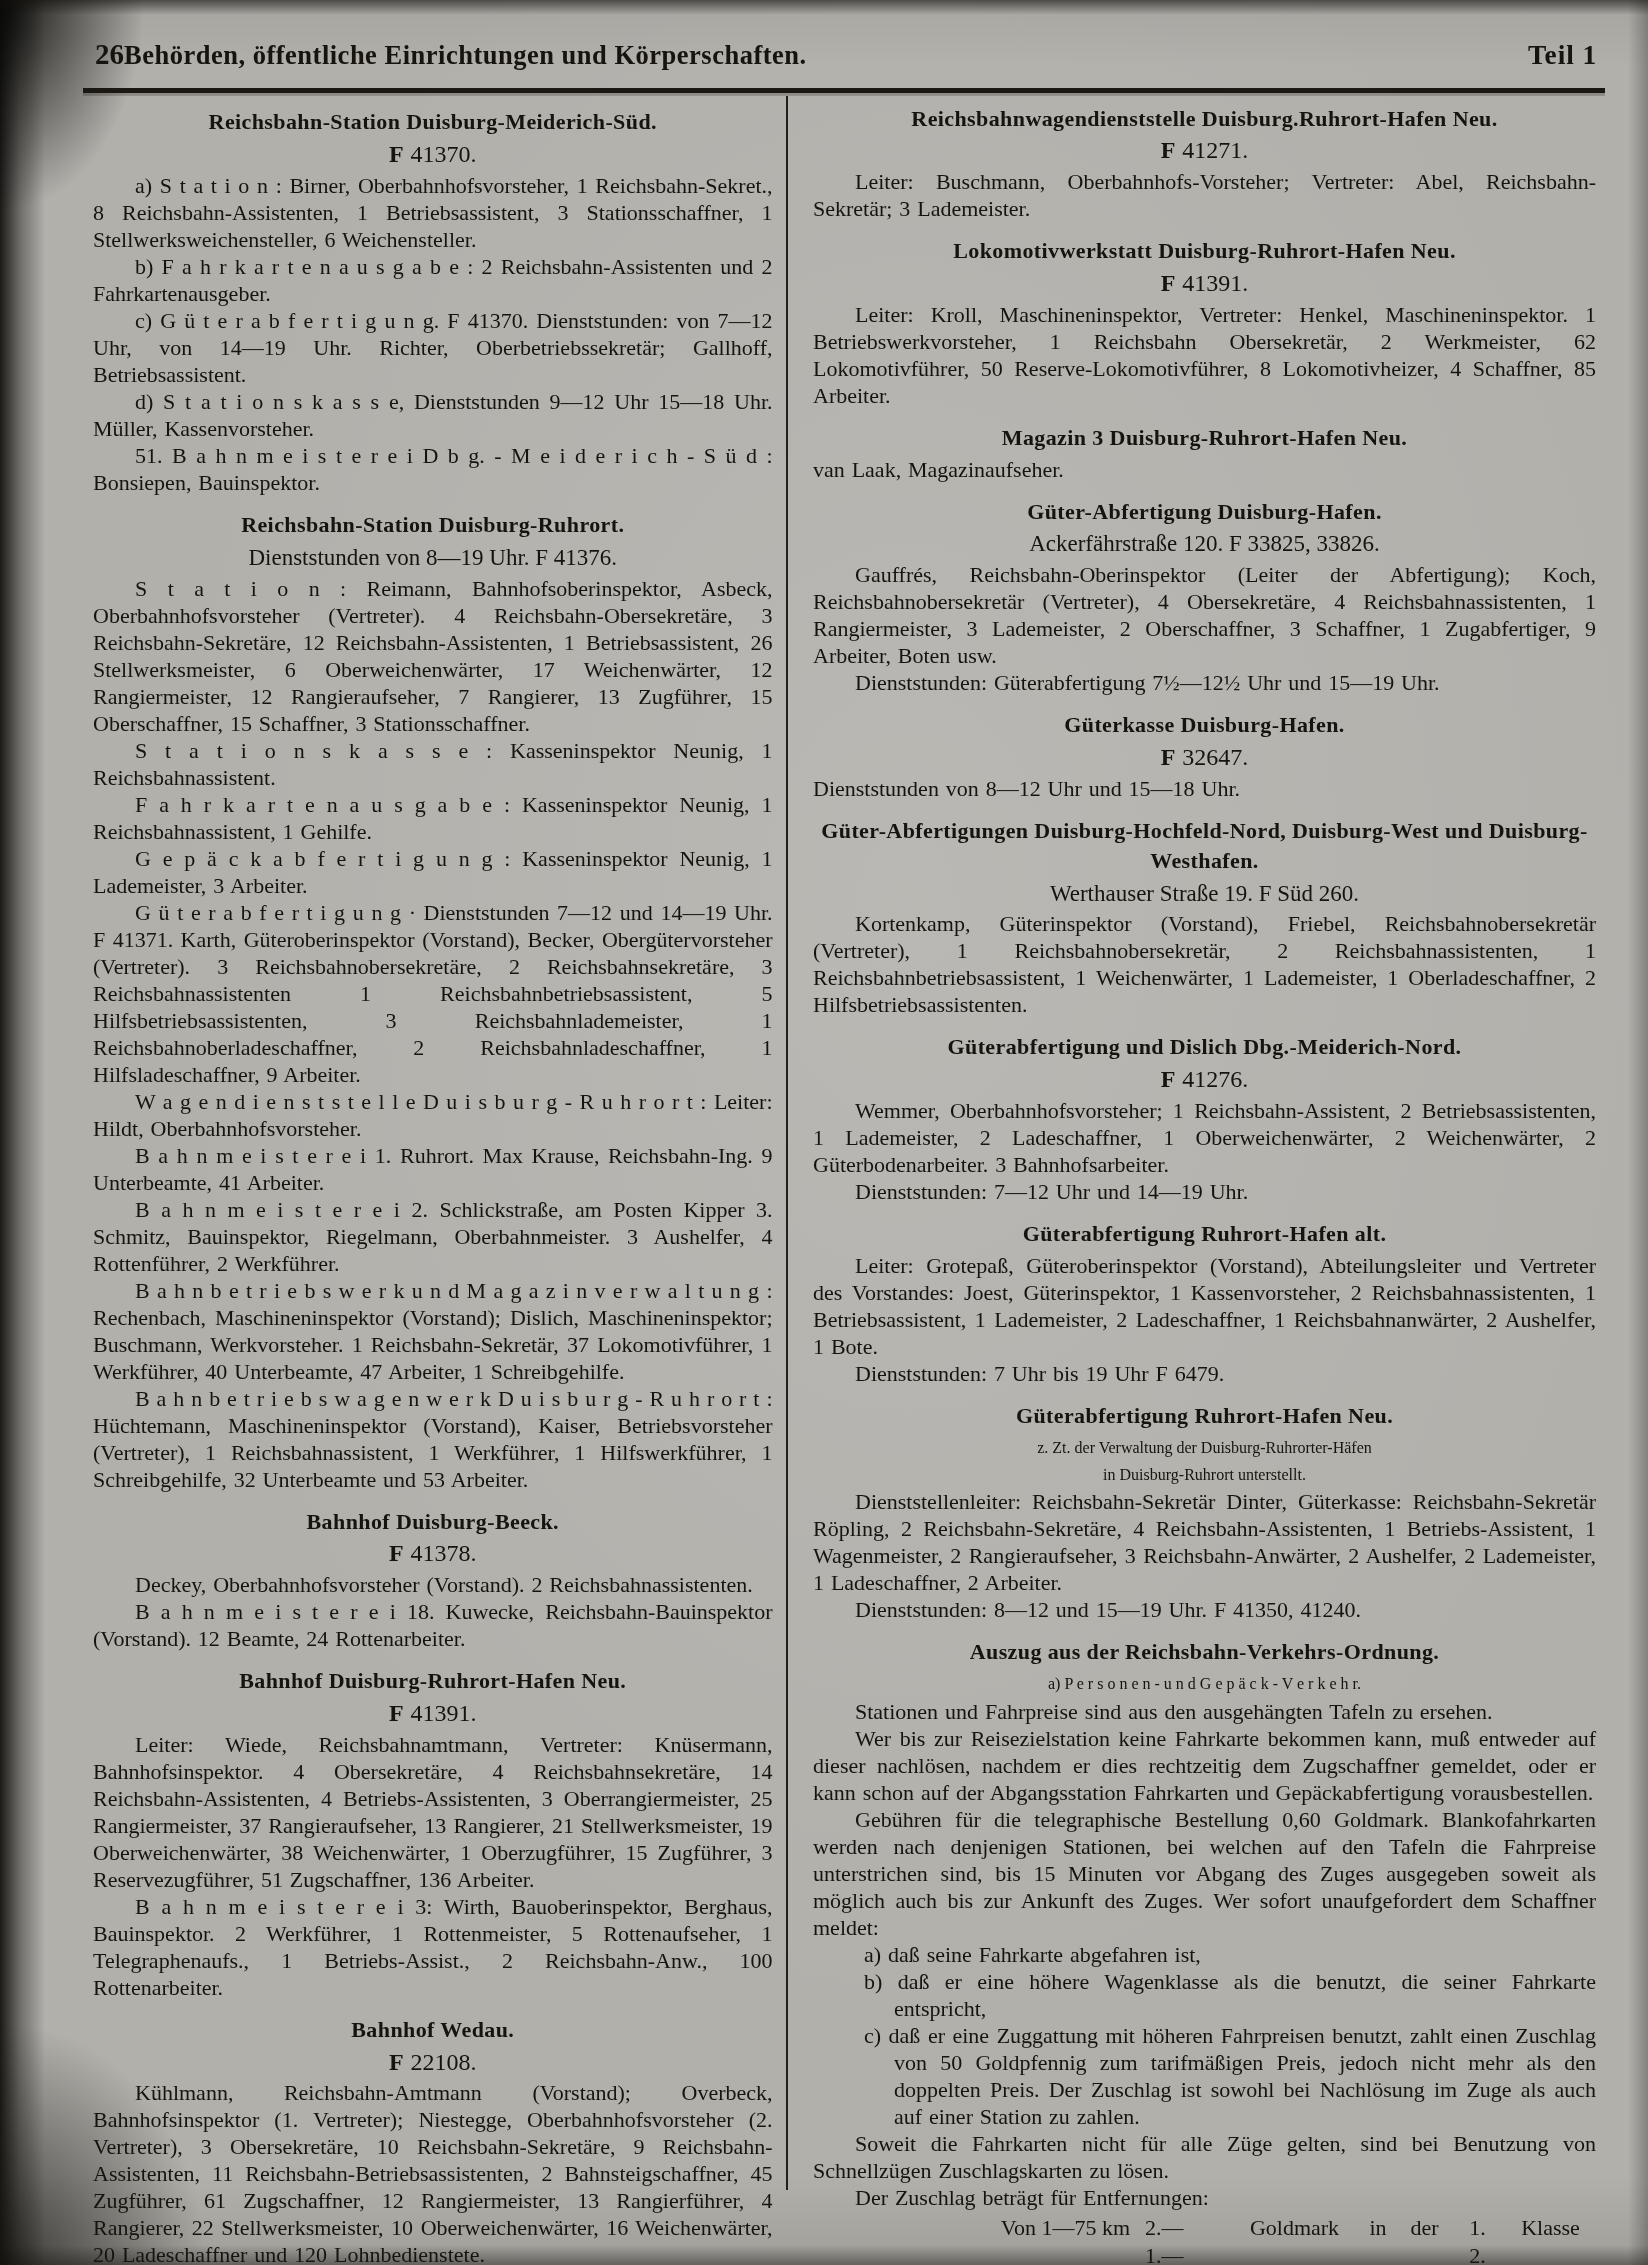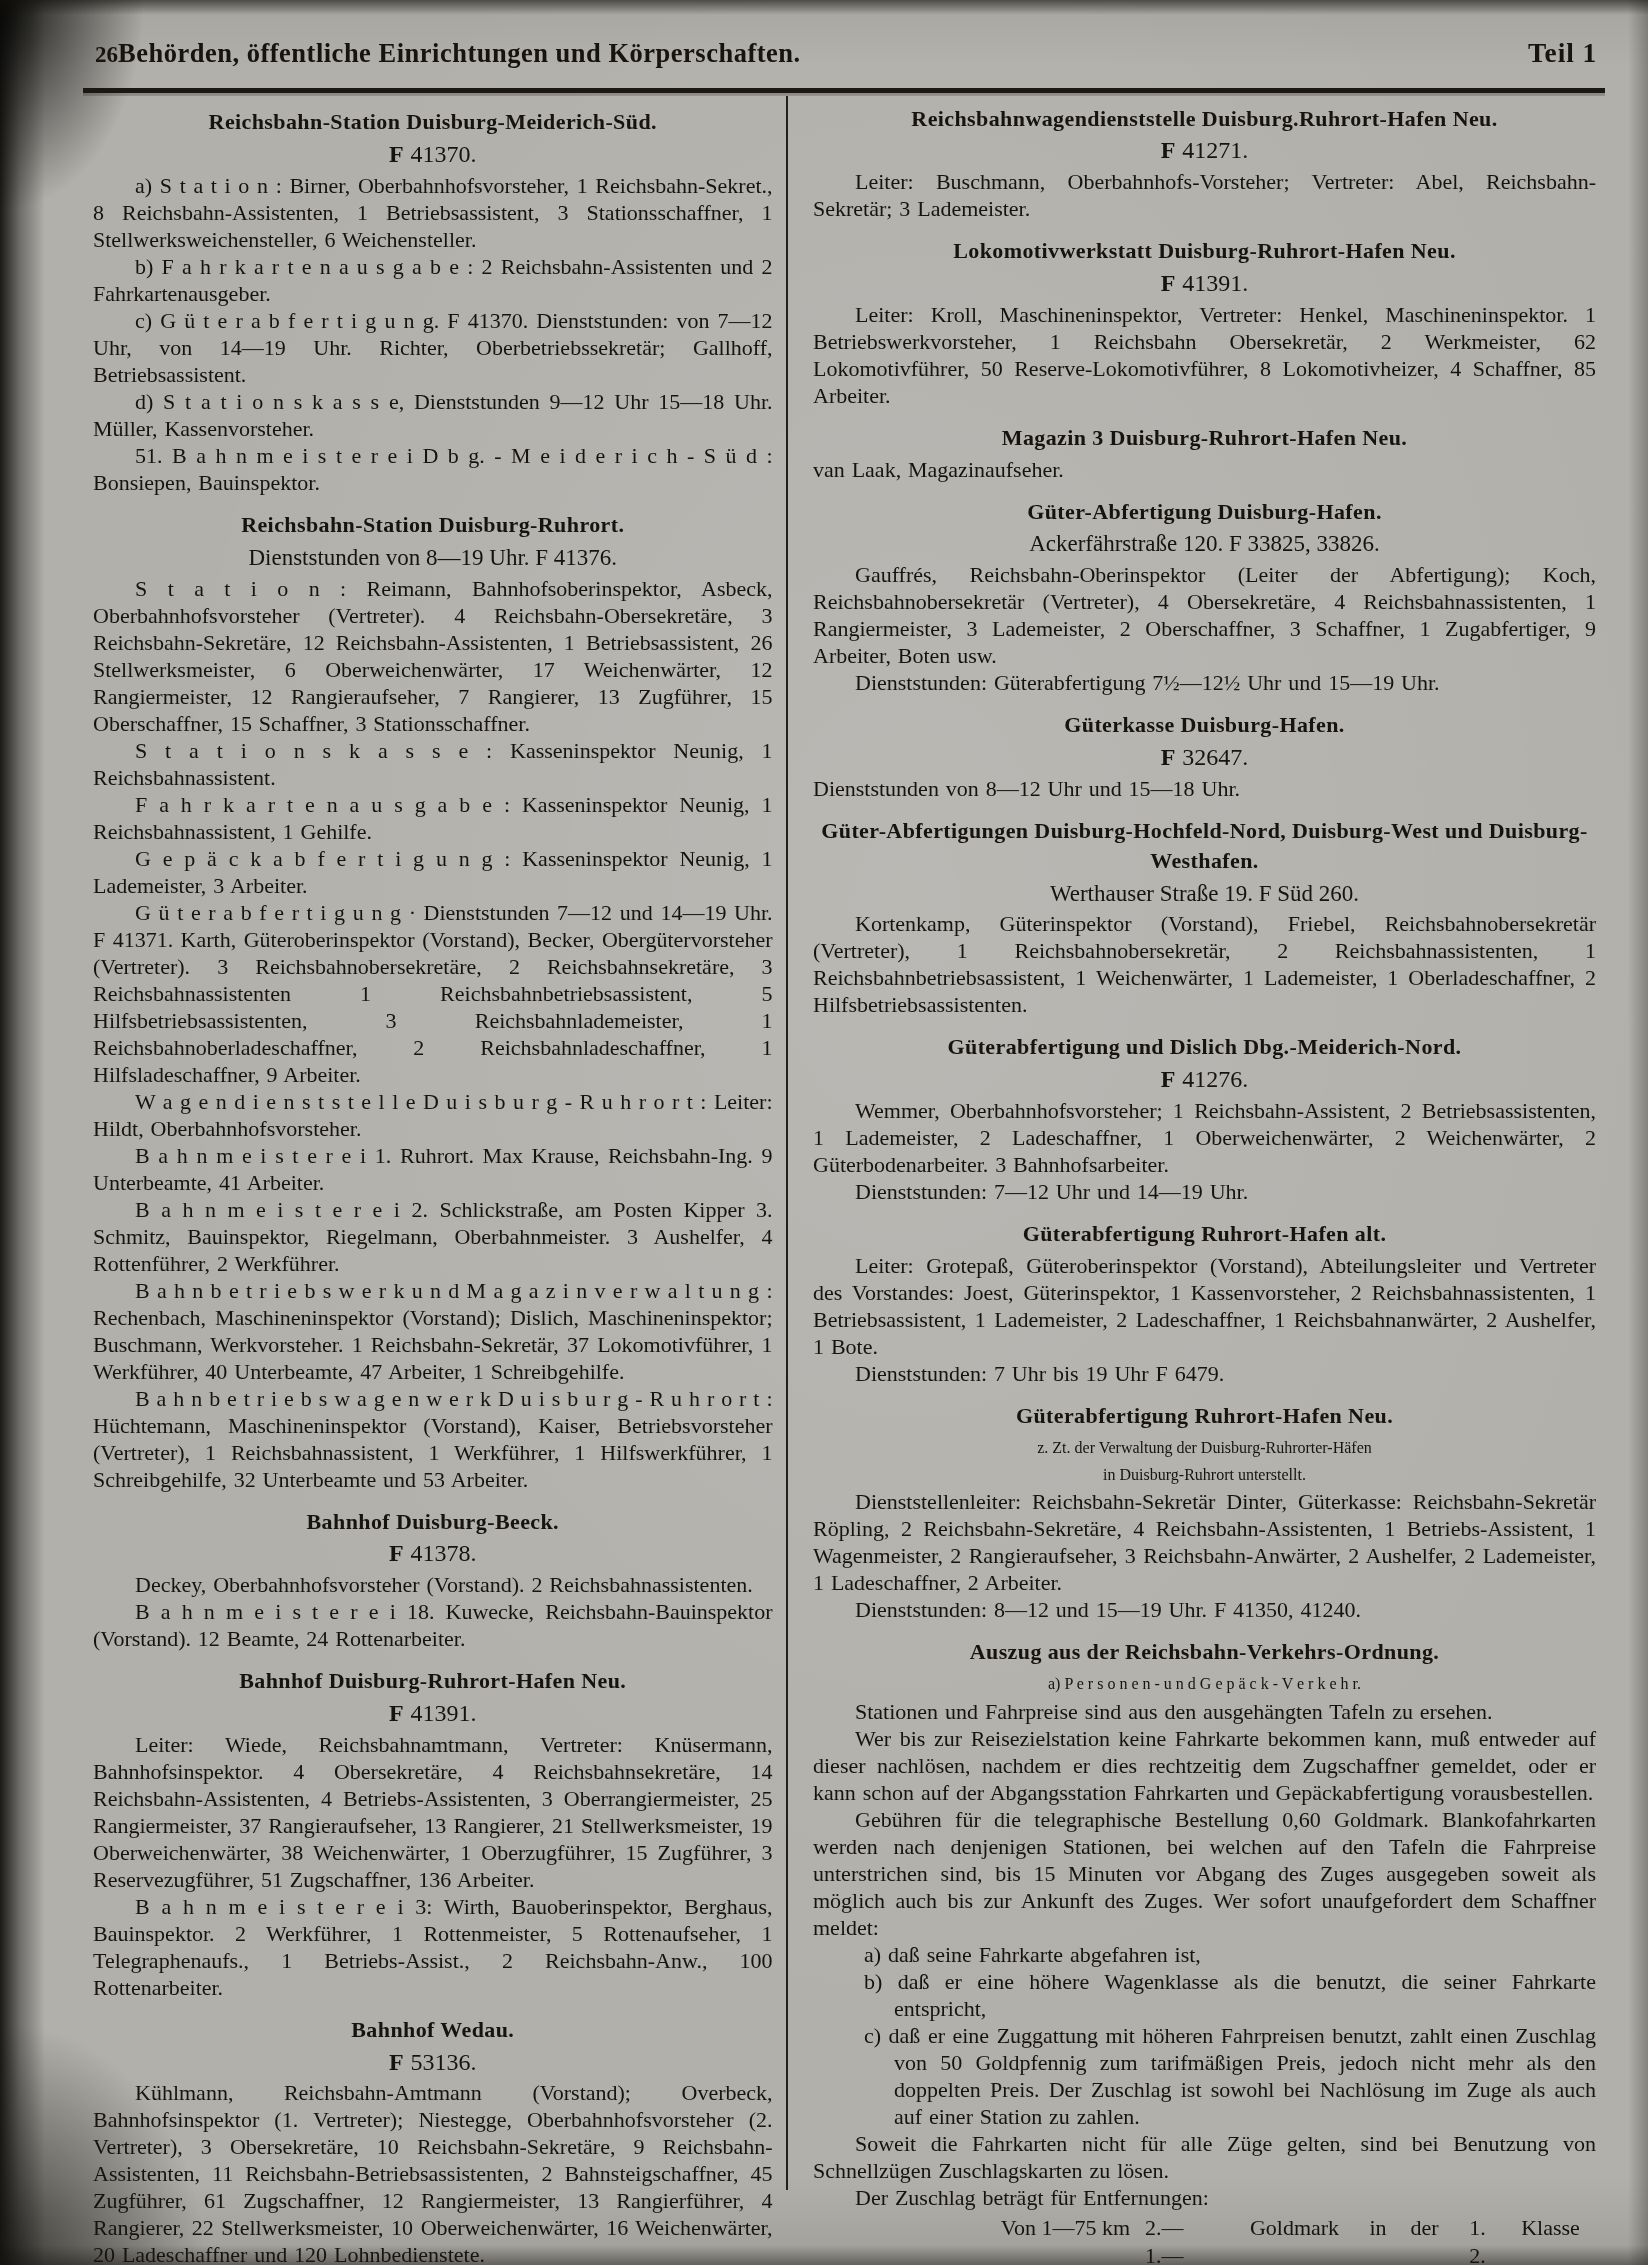--- a/index.html
+++ b/index.html
@@ -26,21 +26,21 @@
   .bottom-edge-shadow{position:absolute;bottom:0;left:0;right:0;height:21px;
     background:linear-gradient(0deg, rgba(18,16,13,0.45), rgba(18,16,13,0));}
   .right-edge-shadow{position:absolute;top:0;bottom:0;right:0;width:21px;
     background:linear-gradient(270deg, rgba(18,16,13,0.30), rgba(18,16,13,0));}
 
   
   .page-header{
     position:absolute;top:38px;left:95px;right:52px;
     display:flex;align-items:baseline;
   }
-  .page-num{font-weight:bold;font-size:23px;}
+  .page-num{font-weight:bold;font-size:29px;}
   .header-title{flex:1;text-align:left;font-weight:bold;font-size:26.5px;letter-spacing:0.5px;}
   .header-part{font-size:27.4px;font-weight:bold;letter-spacing:0.9px;}
   .header-rule{position:absolute;top:88px;left:83px;right:44px;height:4.7px;background:#1b1813;
     box-shadow:0 2.8px 0 rgba(27,24,19,0.25);}
 
   
   .columns{position:absolute;top:96px;left:0;right:0;bottom:0;display:flex;align-items:stretch;}
   .col{box-sizing:border-box;}
   .col-left{width:814px;padding:9.5px 13.2px 0 93px;}
   .divider{width:2.8px;background:#23201a;margin-bottom:76px;}
@@ -123,21 +123,21 @@
           <p class="para">B a h n m e i s t e r e i  18.  Kuwecke, Reichsbahn-Bauinspektor (Vorstand).  12 Beamte, 24 Rottenarbeiter.</p>
         </section>
         <section class="section">
           <div class="sec-title">Bahnhof Duisburg-Ruhrort-Hafen Neu.</div>
           <div class="phone"><span class="phone-f">F</span><span> 41391.</span></div>
           <p class="para">Leiter: Wiede, Reichsbahnamtmann, Vertreter: Knüsermann, Bahnhofsinspektor.  4 Obersekretäre, 4 Reichsbahnsekretäre, 14 Reichsbahn-Assistenten, 4 Betriebs-Assistenten, 3 Oberrangiermeister, 25 Rangiermeister, 37 Rangieraufseher, 13 Rangierer, 21 Stellwerksmeister, 19 Oberweichenwärter, 38 Weichenwärter, 1 Oberzugführer, 15 Zugführer, 3 Reservezugführer, 51 Zugschaffner, 136 Arbeiter.</p>
           <p class="para">B a h n m e i s t e r e i  3:  Wirth, Bauoberinspektor, Berghaus, Bauinspektor.  2 Werkführer, 1 Rottenmeister, 5 Rottenaufseher, 1 Telegraphenaufs., 1 Betriebs-Assist., 2 Reichsbahn-Anw., 100 Rottenarbeiter.</p>
         </section>
         <section class="section">
           <div class="sec-title">Bahnhof Wedau.</div>
-          <div class="phone"><span class="phone-f">F</span><span> 53136.</span></div>
+          <div class="phone"><span class="phone-f">F</span><span> 22108.</span></div>
           <p class="para">Kühlmann, Reichsbahn-Amtmann (Vorstand); Overbeck, Bahnhofsinspektor (1. Vertreter); Niestegge, Oberbahnhofsvorsteher (2. Vertreter), 3 Obersekretäre, 10 Reichsbahn-Sekretäre, 9 Reichsbahn-Assistenten, 11 Reichsbahn-Betriebsassistenten, 2 Bahnsteigschaffner, 45 Zugführer, 61 Zugschaffner, 12 Rangiermeister, 13 Rangierführer, 4 Rangierer, 22 Stellwerksmeister, 10 Oberweichenwärter, 16 Weichenwärter, 20 Ladeschaffner und 120 Lohnbedienstete.</p>
         </section>
       </div>
     <div class="divider"></div>
     <div class="col col-right" id="col-right">
         <section class="section">
           <div class="sec-title">Reichsbahnwagendienststelle Duisburg.Ruhrort-Hafen Neu.</div>
           <div class="phone"><span class="phone-f">F</span><span> 41271.</span></div>
           <p class="para">Leiter: Buschmann, Oberbahnhofs-Vorsteher; Vertreter: Abel, Reichsbahn-Sekretär; 3 Lademeister.</p>
         </section>

